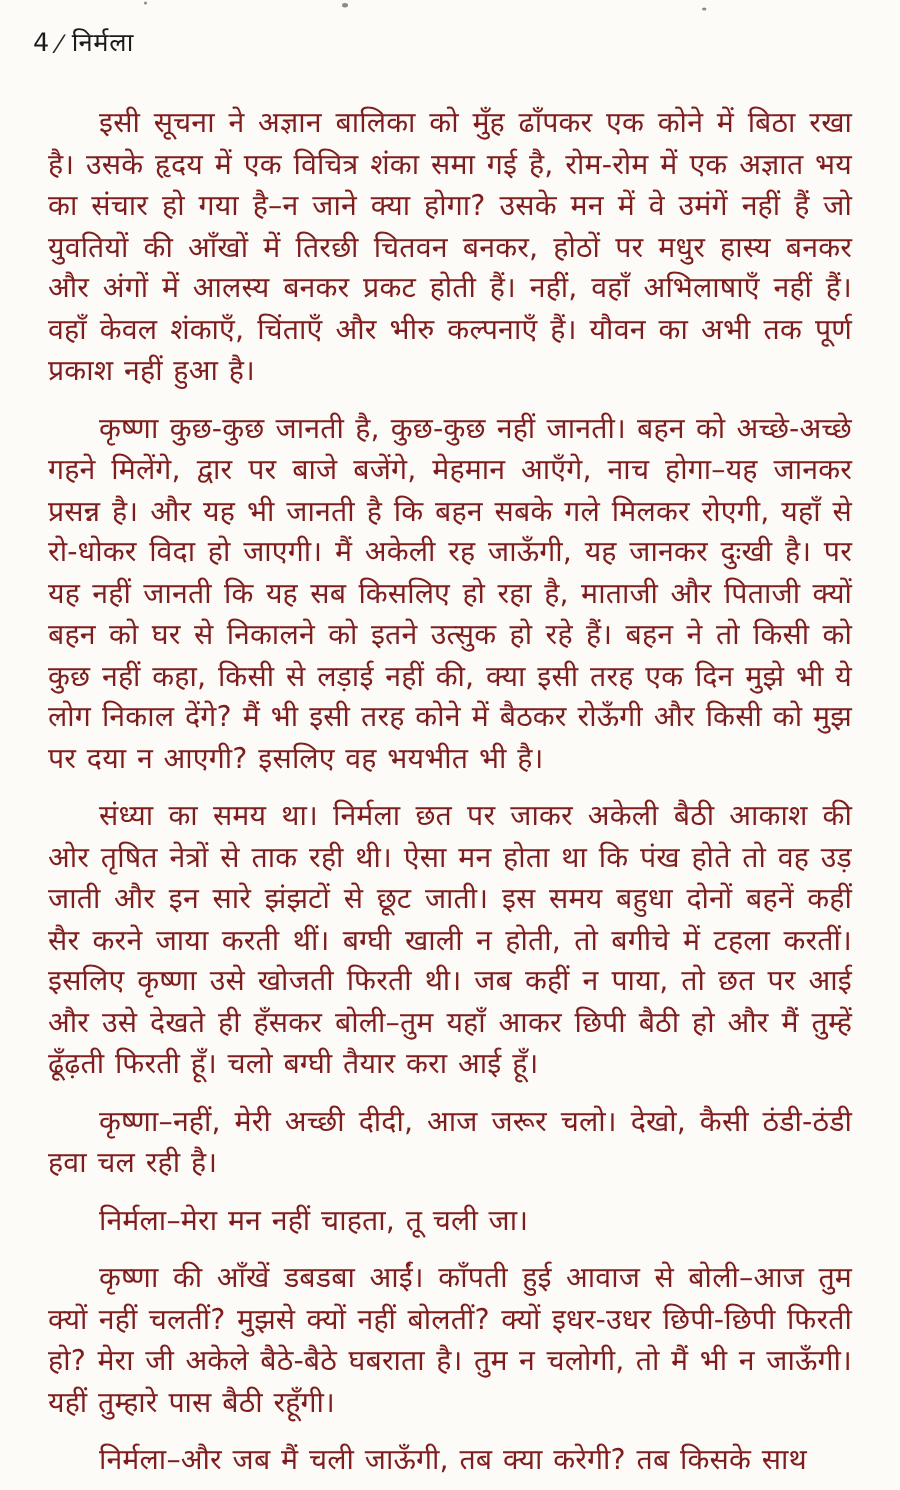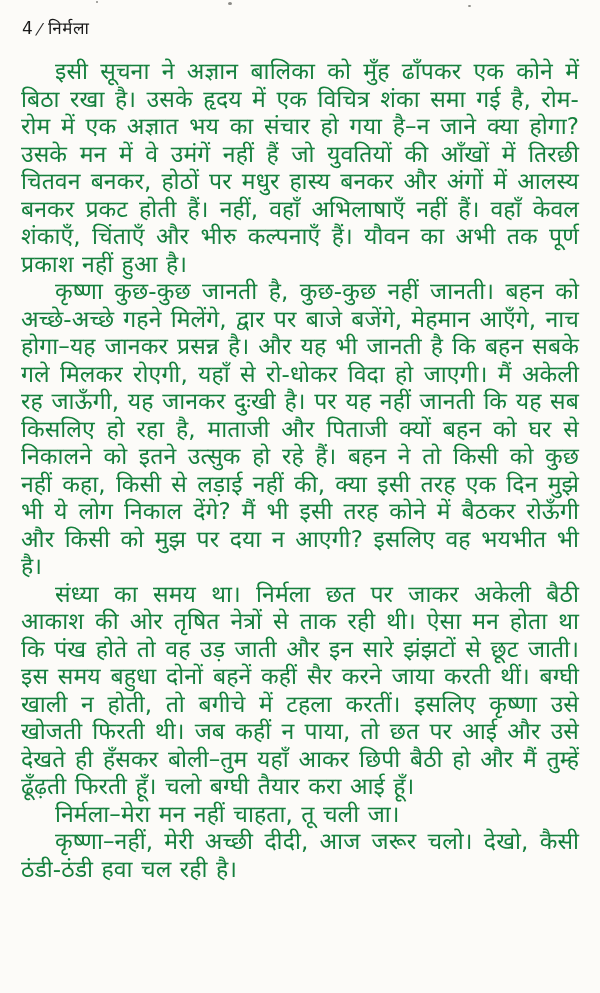--- a/index.html
+++ b/index.html
@@ -42,46 +42,48 @@
     font-size: 15px;
     color: #2a2a2a;
   }
   .body-text {
     position: absolute;
     left: 21px;
     right: 21px;
     top: 58px;
   }
   .para {
-    margin: 0;
+    margin: 11px;
     text-align: justify;
     text-indent: 34px;
-    font-size: 23px;
+    font-size: 19px;
     line-height: 27.5px;
     font-weight: 500;
     letter-spacing: 0.1px;
     word-spacing: 1px;
-    color: #15803d;
+    color: #7f1d1d;
   }
   
 </style>
 </head>
 <body>
 
 <div class="page">
 
   <span class="scan-speck speck-1"></span>
   <span class="scan-speck speck-2"></span>
   <span class="scan-speck speck-3"></span>
 
   <div class="page-header">
     <span>4</span><span class="sep">/</span><span>निर्मला</span>
   </div>
 
   <div class="body-text">
     <p class="para">इसी सूचना ने अज्ञान बालिका को मुँह ढाँपकर एक कोने में बिठा रखा है। उसके हृदय में एक विचित्र शंका समा गई है, रोम-रोम में एक अज्ञात भय का संचार हो गया है–न जाने क्या होगा? उसके मन में वे उमंगें नहीं हैं जो युवतियों की आँखों में तिरछी चितवन बनकर, होठों पर मधुर हास्य बनकर और अंगों में आलस्य बनकर प्रकट होती हैं। नहीं, वहाँ अभिलाषाएँ नहीं हैं। वहाँ केवल शंकाएँ, चिंताएँ और भीरु कल्पनाएँ हैं। यौवन का अभी तक पूर्ण प्रकाश नहीं हुआ है।</p>
     <p class="para">कृष्णा कुछ-कुछ जानती है, कुछ-कुछ नहीं जानती। बहन को अच्छे-अच्छे गहने मिलेंगे, द्वार पर बाजे बजेंगे, मेहमान आएँगे, नाच होगा–यह जानकर प्रसन्न है। और यह भी जानती है कि बहन सबके गले मिलकर रोएगी, यहाँ से रो-धोकर विदा हो जाएगी। मैं अकेली रह जाऊँगी, यह जानकर दुःखी है। पर यह नहीं जानती कि यह सब किसलिए हो रहा है, माताजी और पिताजी क्यों बहन को घर से निकालने को इतने उत्सुक हो रहे हैं। बहन ने तो किसी को कुछ नहीं कहा, किसी से लड़ाई नहीं की, क्या इसी तरह एक दिन मुझे भी ये लोग निकाल देंगे? मैं भी इसी तरह कोने में बैठकर रोऊँगी और किसी को मुझ पर दया न आएगी? इसलिए वह भयभीत भी है।</p>
     <p class="para">संध्या का समय था। निर्मला छत पर जाकर अकेली बैठी आकाश की ओर तृषित नेत्रों से ताक रही थी। ऐसा मन होता था कि पंख होते तो वह उड़ जाती और इन सारे झंझटों से छूट जाती। इस समय बहुधा दोनों बहनें कहीं सैर करने जाया करती थीं। बग्घी खाली न होती, तो बगीचे में टहला करतीं। इसलिए कृष्णा उसे खोजती फिरती थी। जब कहीं न पाया, तो छत पर आई और उसे देखते ही हँसकर बोली–तुम यहाँ आकर छिपी बैठी हो और मैं तुम्हें ढूँढ़ती फिरती हूँ। चलो बग्घी तैयार करा आई हूँ।</p>
+    <p class="para">कृष्णा–नहीं, मेरी अच्छी दीदी, आज जरूर चलो। देखो, कैसी ठंडी-ठंडी हवा चल रही है।</p>
     <p class="para">निर्मला–मेरा मन नहीं चाहता, तू चली जा।</p>
-    <p class="para">कृष्णा–नहीं, मेरी अच्छी दीदी, आज जरूर चलो। देखो, कैसी ठंडी-ठंडी हवा चल रही है।</p>
+    <p class="para">कृष्णा की आँखें डबडबा आईं। काँपती हुई आवाज से बोली–आज तुम क्यों नहीं चलतीं? मुझसे क्यों नहीं बोलतीं? क्यों इधर-उधर छिपी-छिपी फिरती हो? मेरा जी अकेले बैठे-बैठे घबराता है। तुम न चलोगी, तो मैं भी न जाऊँगी। यहीं तुम्हारे पास बैठी रहूँगी।</p>
+    <p class="para">निर्मला–और जब मैं चली जाऊँगी, तब क्या करेगी? तब किसके साथ</p>
   </div>
 
 </div>
 
 </body></html>

